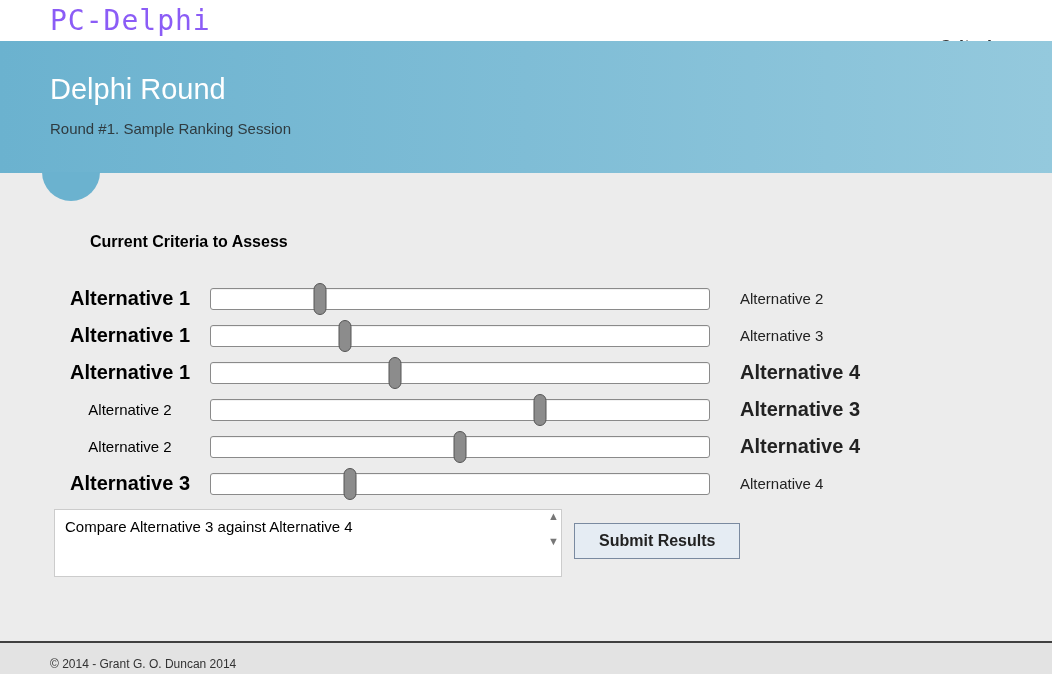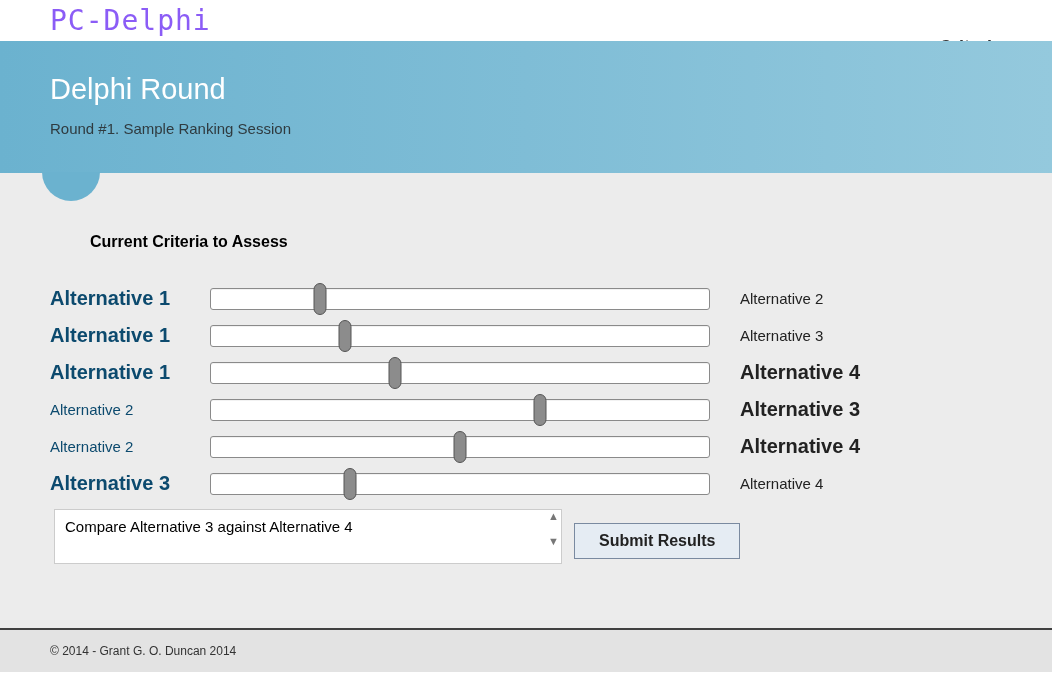--- a/index.html
+++ b/index.html
@@ -80,21 +80,22 @@
   }
   .row {
     display: flex;
     align-items: center;
     margin-bottom: 14px;
   }
   .left-label {
     width: 160px;
     font-size: 20px;
     font-weight: 600;
-    color:#0c4a6e;
+    color:#000000;
+    text-align:center;
   }
   .left-label.small { font-size: 15px; font-weight: 400; }
   .slider-wrap {
     position: relative;
     width: 500px;
     margin-right: 30px;
   }
   .slider-track {
     height: 22px;
     background: #fff;
@@ -123,21 +124,21 @@
     align-items: flex-start;
     gap: 12px;
     margin-top: 6px;
   }
   .textarea-wrap {
     position: relative;
     margin-left: 4px;
   }
   textarea {
     width: 508px;
-    height: 55px;
+    height: 68px;
     border: 1px solid #ccc;
     padding: 8px 22px 4px 10px;
     font-family: inherit;
     font-size: 15px;
     resize: none;
     background:#fff;
   }
   .spinner {
     position: absolute;
     right: 3px;

